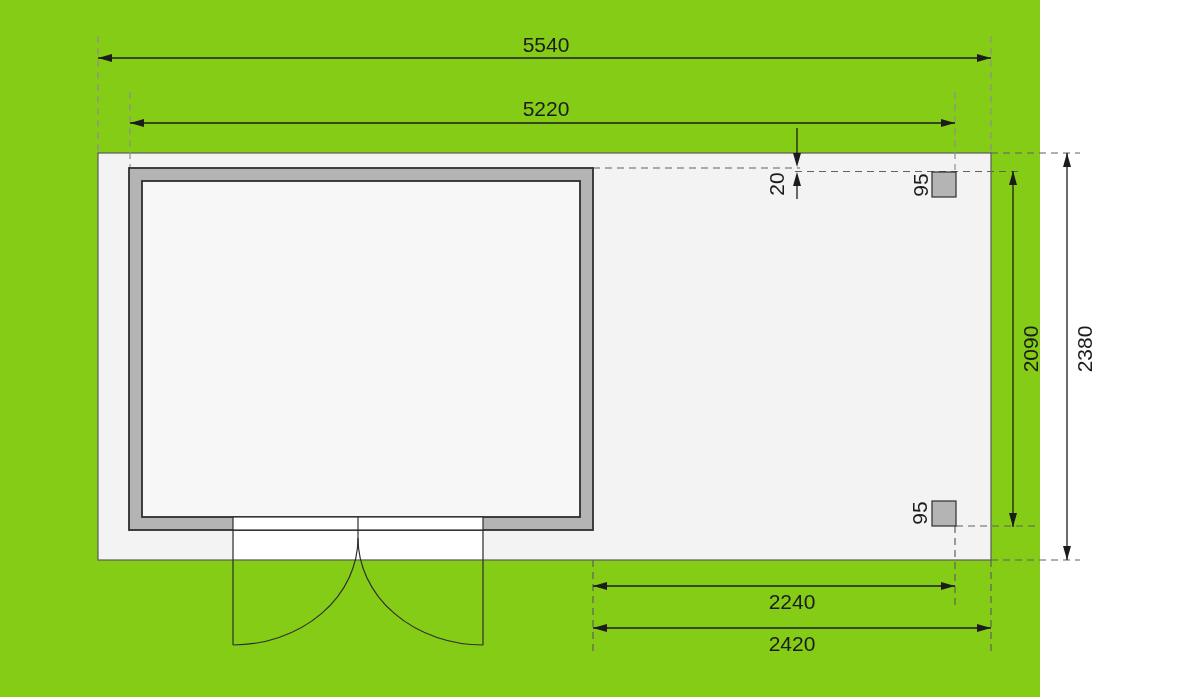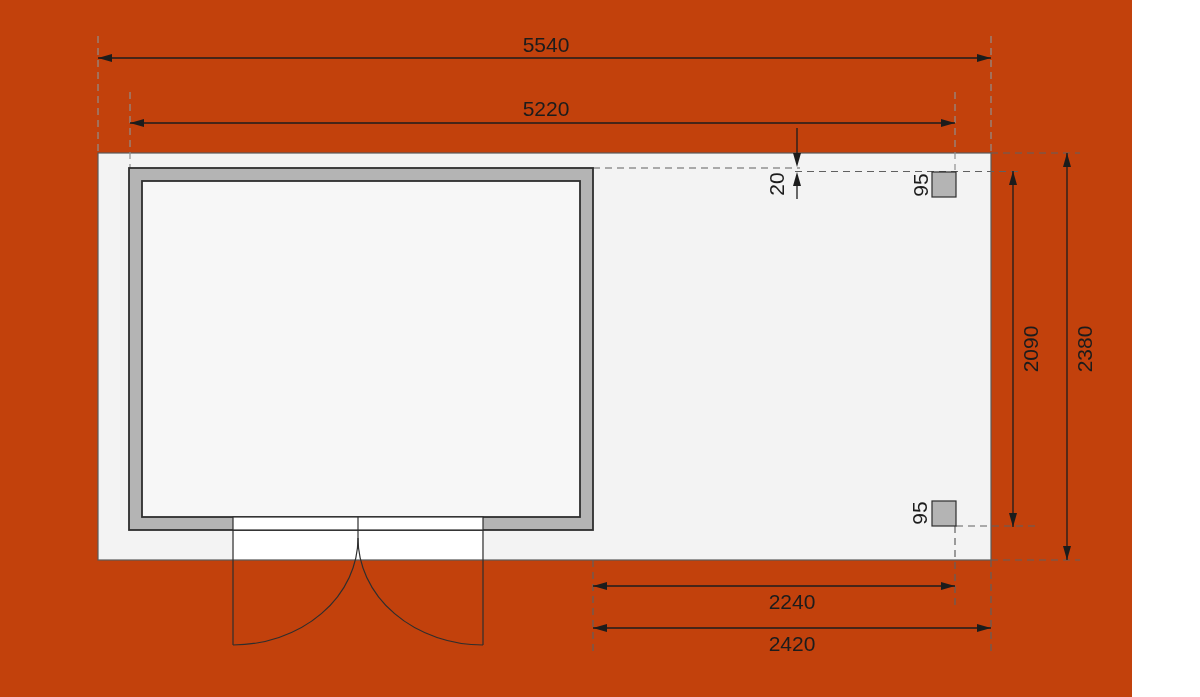--- a/index.html
+++ b/index.html
@@ -1,19 +1,19 @@
 <!DOCTYPE html>
 <html><head>
 <meta charset="utf-8">
 <style>
   html, body { margin: 0; padding: 0; background: #ffffff; }
   .stage {
     position: relative;
-    width: 1132px; height: 697px;
-    background: #c2410c;
+    width: 1040px; height: 697px;
+    background: #84cc16;
     font-family: "Liberation Sans", sans-serif;
   }
   svg { display: block; }
   .outline       { stroke: #2e2e2e; stroke-width: 1.8; }
   .thin-outline  { stroke: #2e2e2e; stroke-width: 1.2; }
   .plot-border   { stroke: #5a5a5a; stroke-width: 1.2; }
   .dim           { stroke: #1c1c1c; stroke-width: 1.3; }
   .dash-light    { stroke: #8f8f8f; stroke-width: 1.2; stroke-dasharray: 7 5; fill: none; }
   .dash-dark     { stroke: #606060; stroke-width: 1.2; stroke-dasharray: 7 5; fill: none; }
   .arrow         { fill: #1c1c1c; stroke: none; }

